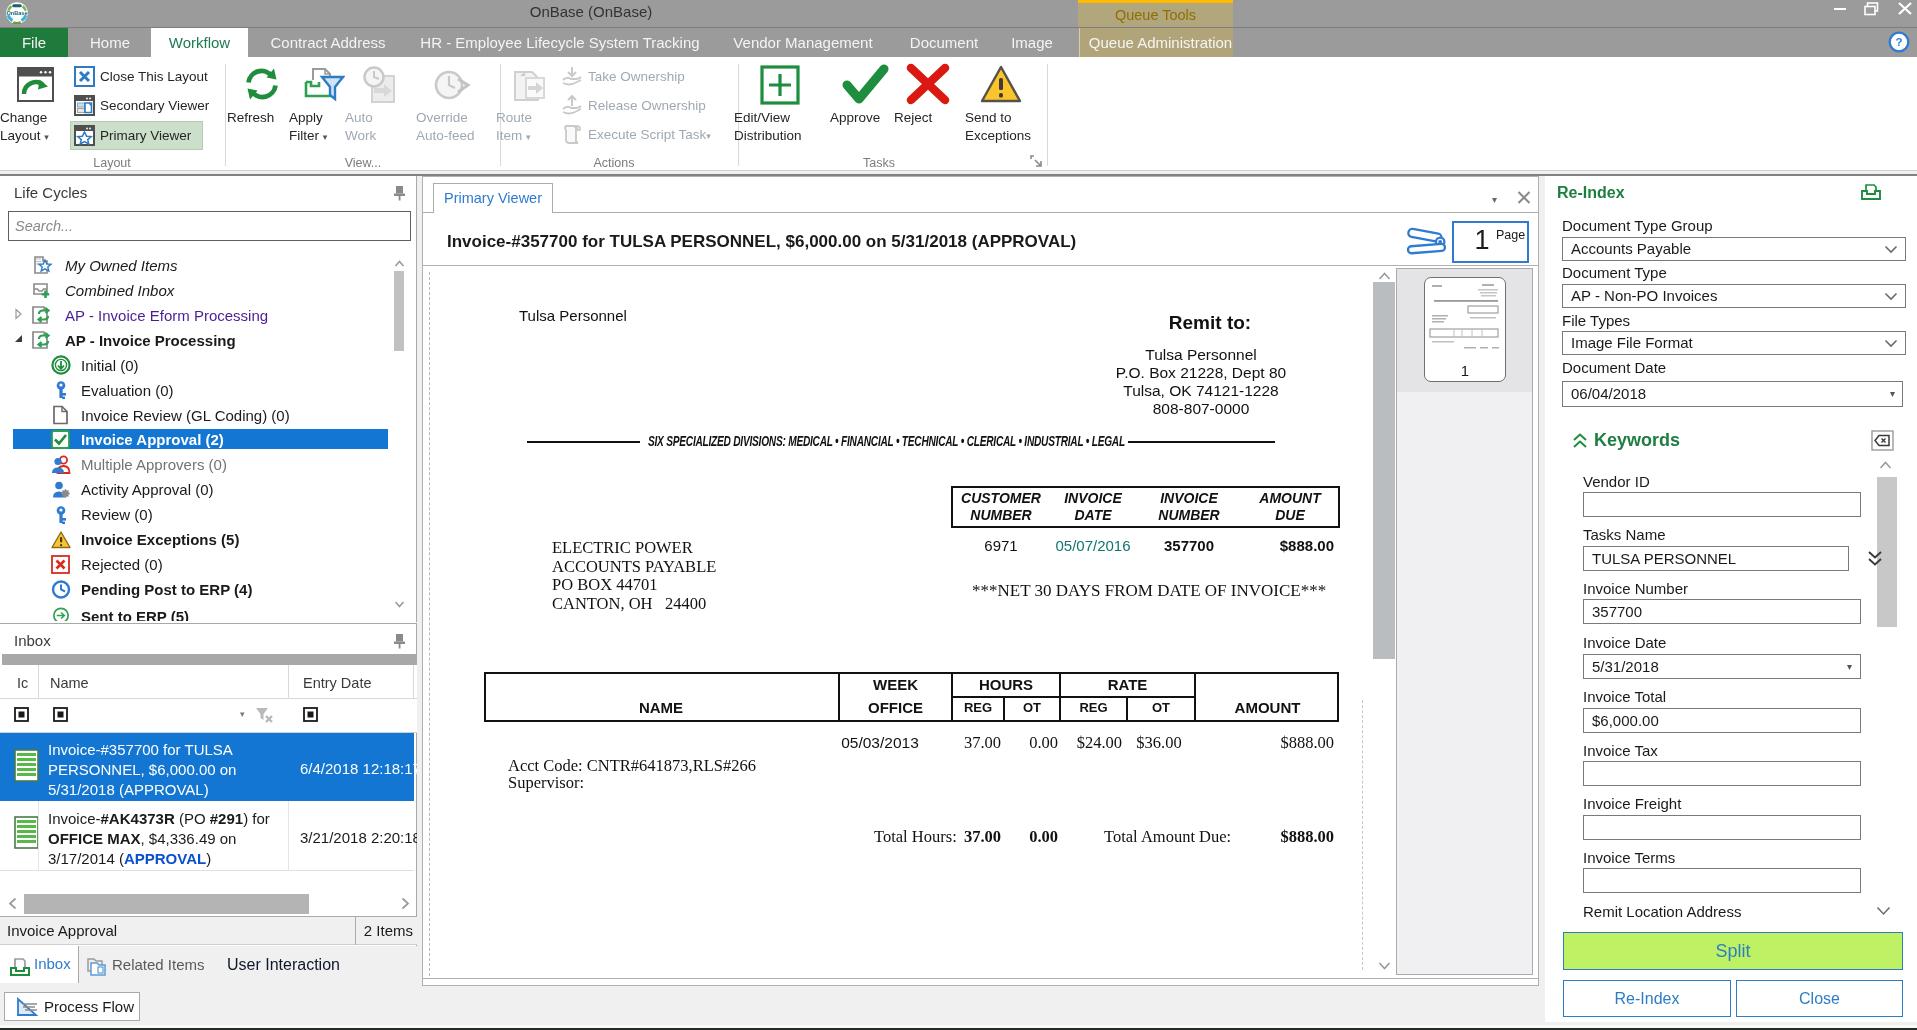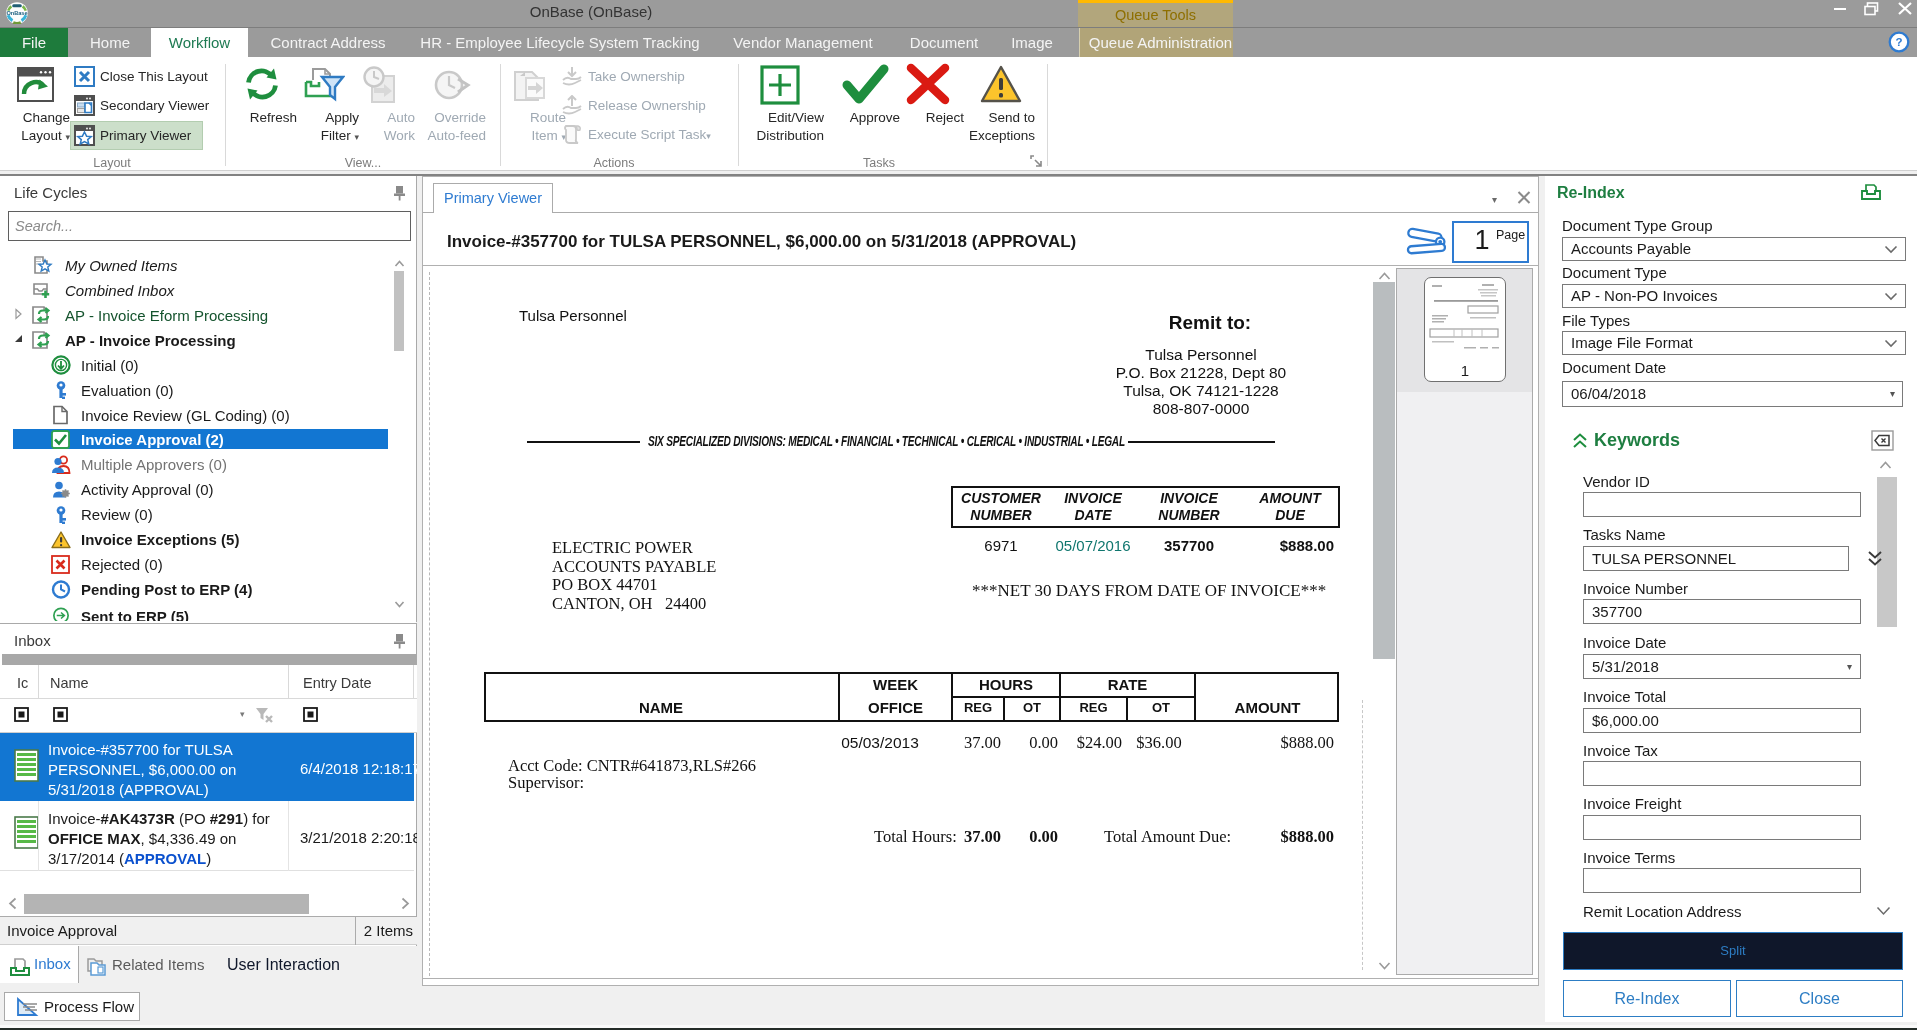--- a/index.html
+++ b/index.html
@@ -9,21 +9,21 @@
 
 #titlebar { left:0; top:0; width:1917px; height:28px; background:#9b9b9b; border-bottom:1px solid #7d7d7d; }
 #title { left:511px; top:3px; width:160px; height:20px; color:#333; font-size:15px; text-align:center; }
 
 #tabrow { left:0; top:28px; width:1917px; height:29px; background:#9b9b9b; }
 .tab { position:absolute; top:28px; height:29px; line-height:29px; color:#f4f4f4; font-size:15px; text-align:center; }
 
 #ribbon { left:0; top:57px; width:1917px; height:114px; background:#fff; border-bottom:1px solid #d0d0d0; }
 .gsep { position:absolute; top:7px; width:1px; height:102px; background:#d9d9d9; }
 .glabel { position:absolute; top:156px; height:14px; font-size:12.5px; color:#7c7c7c; text-align:center; }
-.btxt { position:absolute; font-size:13.5px; color:#262626; text-align:right; }
+.btxt { position:absolute; font-size:13.5px; color:#262626; text-align:left; }
 .dis { color:#9fa9b3; }
 
 #mainline { left:0; top:174px; width:1917px; height:2px; background:#828282; }
 #lifecycles { left:0; top:176px; width:417px; height:446px; background:#fff; border-right:1px solid #a9a9a9; }
 #inboxpanel { left:0; top:623px; width:417px; height:360px; background:#fff; border-right:1px solid #a9a9a9; border-top:1px solid #a9a9a9; }
 #centerpanel { left:422px; top:176px; width:1117px; height:810px; background:#fff; border:1px solid #b0b0b0; }
 #rightpanel { left:1545px; top:176px; width:372px; height:846px; background:#fff; }
 #blackstrip { left:0; top:1028px; width:1917px; height:2px; background:#242c28; }
 
 .inp { position:absolute; background:#fff; border:1px solid #7a7a7a; font-size:15px; color:#1a1a1a; }
@@ -238,21 +238,21 @@
 <div class="abs" style="left:65px;top:282px;font-size:15px;font-style:italic;color:#1a1a1a">Combined Inbox</div>
 <svg class="abs" style="left:14px;top:308px" width="9" height="12" viewBox="0 0 9 12">
     <path d="M2 1.5 L7 6 L2 10.5 Z" fill="#fff" stroke="#9a9a9a" stroke-width="1.2"></path>
   </svg>
 <svg class="abs" style="left:31px;top:305px" width="21" height="20" viewBox="0 0 21 20">
   <path d="M2 2 H13 L16 5 V18 H2 Z" fill="#fff" stroke="#8a8a8a" stroke-width="1.7"></path>
   <path d="M13 2 V5 H16" fill="none" stroke="#8a8a8a" stroke-width="1.3"></path>
   <path d="M8 9 Q8 5.5 12 5.5 L17 5.5 M14.5 3 L17.5 5.5 L14.5 8" fill="none" stroke="#2fa052" stroke-width="2.2"></path>
   <path d="M17 11 Q17 14.5 13 14.5 L8 14.5 M10.5 12 L7.5 14.5 L10.5 17" fill="none" stroke="#2fa052" stroke-width="2.2"></path>
 </svg>
-<div class="abs" style="left:65px;top:307px;font-size:15px;color:#14532d">AP - Invoice Eform Processing</div>
+<div class="abs" style="left:65px;top:307px;font-size:15px;color:#4c1d95">AP - Invoice Eform Processing</div>
 <svg class="abs" style="left:13px;top:333px" width="11" height="11" viewBox="0 0 11 11">
     <path d="M9 2 V9 H2 Z" fill="#3a3a3a"></path>
   </svg>
 <svg class="abs" style="left:31px;top:330px" width="21" height="20" viewBox="0 0 21 20">
   <path d="M2 2 H13 L16 5 V18 H2 Z" fill="#fff" stroke="#8a8a8a" stroke-width="1.7"></path>
   <path d="M13 2 V5 H16" fill="none" stroke="#8a8a8a" stroke-width="1.3"></path>
   <path d="M8 9 Q8 5.5 12 5.5 L17 5.5 M14.5 3 L17.5 5.5 L14.5 8" fill="none" stroke="#2fa052" stroke-width="2.2"></path>
   <path d="M17 11 Q17 14.5 13 14.5 L8 14.5 M10.5 12 L7.5 14.5 L10.5 17" fill="none" stroke="#2fa052" stroke-width="2.2"></path>
 </svg>
 <div class="abs" style="left:65px;top:332px;font-size:15px;font-weight:bold;color:#1a1a1a">AP - Invoice Processing</div>
@@ -600,17 +600,17 @@
 <div class="inp" style="left:1583px;top:761px;width:278px;height:25px"></div>
 <div class="lbl" style="left:1583px;top:795px">Invoice Freight</div>
 <div class="inp" style="left:1583px;top:815px;width:278px;height:25px"></div>
 <div class="lbl" style="left:1583px;top:849px">Invoice Terms</div>
 <div class="inp" style="left:1583px;top:868px;width:278px;height:25px"></div>
 <div class="lbl" style="left:1583px;top:903px">Remit Location Address</div>
 <svg class="abs" style="left:1876px;top:906px" width="15" height="10" viewBox="0 0 15 10">
     <path d="M1.5 1.5 L7.5 8 L13.5 1.5" stroke="#6a6a6a" stroke-width="1.5" fill="none"></path>
   </svg>
 
-<div class="abs" style="left:1563px;top:932px;width:340px;height:38px;background:#0f172a;border:1px solid #2d7dc4;color:#2d7dc4;font-size:13px;text-align:center;line-height:36px">Split</div>
+<div class="abs" style="left:1563px;top:932px;width:340px;height:38px;background:#bef264;border:1px solid #2d7dc4;color:#2d7dc4;font-size:18px;text-align:center;line-height:36px">Split</div>
 <div class="abs" style="left:1563px;top:980px;width:168px;height:37px;background:#fff;border:1px solid #2d7dc4;color:#2d7dc4;font-size:16px;text-align:center;line-height:35px">Re-Index</div>
 <div class="abs" style="left:1736px;top:980px;width:167px;height:37px;background:#fff;border:1px solid #2d7dc4;color:#2d7dc4;font-size:16px;text-align:center;line-height:35px">Close</div>
 <div class="abs" style="left:0;top:1025px;width:1917px;height:3px;background:#fafafa"></div>
 <div id="blackstrip" class="abs"></div>
 
 </body></html>

